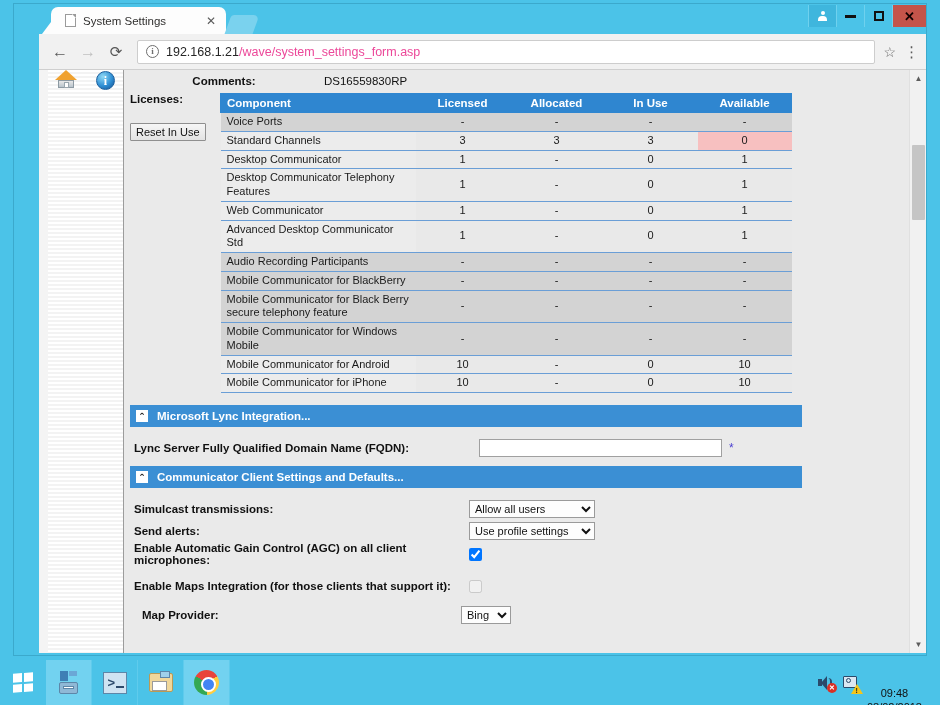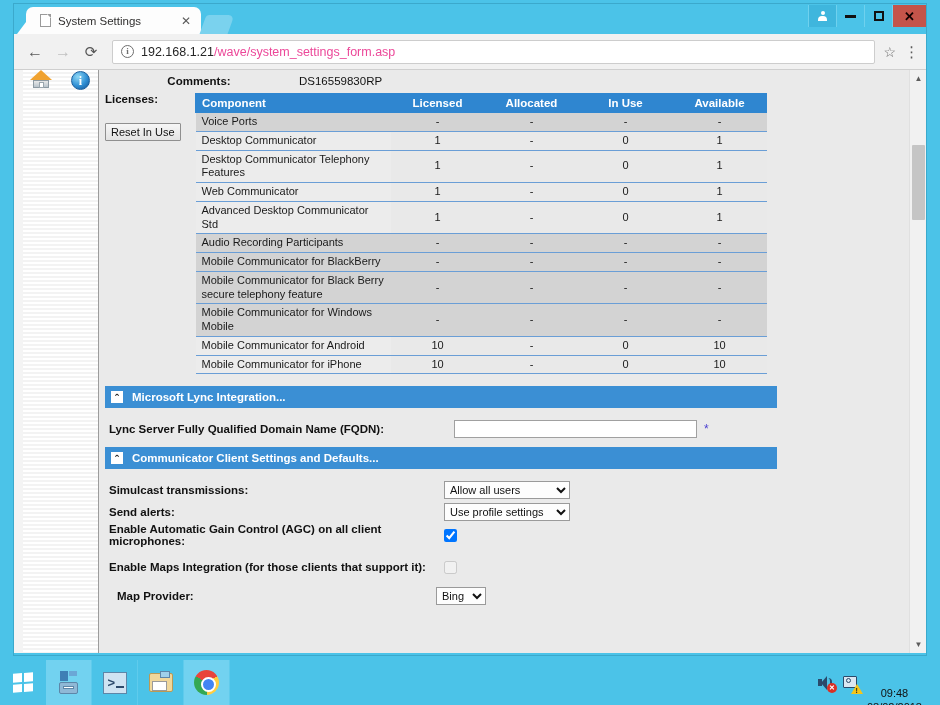--- a/index.html
+++ b/index.html
@@ -16,20 +16,21 @@
     background: #4bc3e8;
   }
 
   
   #browser-window {
     position: absolute;
     left: 13px; top: 3px;
     width: 914px; height: 653px;
     background: #4bc3e8;
     border: 1px solid #3ba9cc;
+    padding-left: 25px;
   }
 
   
   #titlebar {
     position: relative;
     height: 30px;
     background: #4bc3e8;
   }
   #win-controls {
     position: absolute; right: 0; top: 1px;
@@ -518,20 +519,27 @@
               </thead>
               <tbody id="lic-body">
                   <tr class="dim">
                     <td class="comp">Voice Ports</td>
                     <td class="num">-</td>
                     <td class="num">-</td>
                     <td class="num">-</td>
                     <td class="num">-</td>
                   </tr>
                   <tr>
+                    <td class="comp">Standard Channels</td>
+                    <td class="num">3</td>
+                    <td class="num">3</td>
+                    <td class="num">3</td>
+                    <td class="num alert">0</td>
+                  </tr>
+                  <tr>
                     <td class="comp">Desktop Communicator</td>
                     <td class="num">1</td>
                     <td class="num">-</td>
                     <td class="num">0</td>
                     <td class="num">1</td>
                   </tr>
                   <tr>
                     <td class="comp">Desktop Communicator Telephony Features</td>
                     <td class="num">1</td>
                     <td class="num">-</td>

